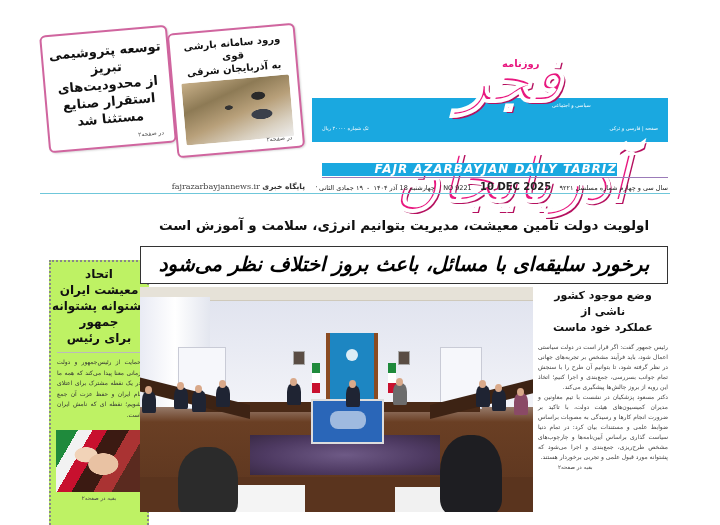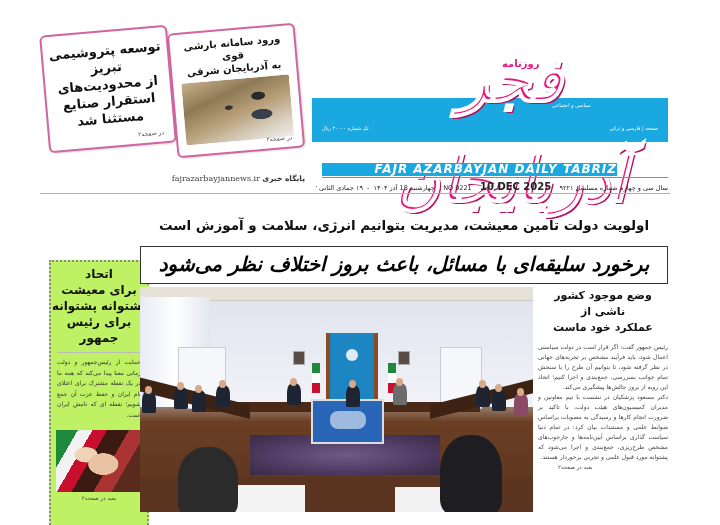--- a/index.html
+++ b/index.html
@@ -62,21 +62,21 @@
     font-family: "DejaVu Sans", sans-serif; font-weight: bold; font-style: italic;
     font-size: 12px; line-height: 13px; letter-spacing: 1px;
   }
   .mast-strip-line { position: absolute; left: 322px; top: 177px; width: 346px; height: 1px; background: #9b7bb8; }
   .dateline {
     position: absolute; left: 316px; top: 181px; width: 352px; height: 12px;
     direction: rtl; font-size: 6.5px; line-height: 12px; color: #222; white-space: nowrap; overflow: hidden;
   }
   .dateline b { font-size: 10px; }
   .site-row {
-    position: absolute; left: 100px; top: 172px; width: 205px; height: 14px;
+    position: absolute; left: 100px; top: 180px; width: 205px; height: 14px;
     direction: rtl; text-align: right; font-size: 7.5px; line-height: 14px; color: #333;
   }
   .site-row .site-label { font-weight: bold; }
   .site-row .site-url { font-family: "DejaVu Serif", serif; font-size: 8px; color: #444; }
   .rule-cyan { position: absolute; left: 40px; top: 193px; width: 630px; height: 1px; background: #6fc7da; }
 
   
   .sidebar {
     position: absolute; left: 49px; top: 212px; width: 100px; height: 300px;
     border: 2px dotted #888; background: #bef264; direction: rtl; text-align: center; margin-top: 48px;
@@ -191,24 +191,24 @@
 
 <div class="site-row">
   <span class="site-label">پایگاه خبری</span>
   <span class="site-url">fajrazarbayjannews.ir</span>
 </div>
 <div class="rule-cyan"></div>
 
 <div class="sidebar">
   <div class="sidebar-title">
     <div>اتحاد</div>
-    <div>برای معیشت</div>
+    <div>معیشت ایران</div>
     <div>پشتوانه پشتوانه</div>
+    <div>جمهور</div>
     <div>برای رئیس</div>
-    <div>جمهور</div>
   </div>
   <div class="sidebar-sep"></div>
   <div class="sidebar-body">حمایت از رئیس‌جمهور و دولت زمانی معنا پیدا می‌کند که همه ما در یک نقطه مشترک برای اعتلای نام ایران و حفظ عزت آن جمع شویم؛ نقطه ای که نامش ایران است.</div>
   <div class="sidebar-photo"></div>
   <div class="sidebar-foot">بقیه در صفحه۲</div>
 </div>
 
 <div class="kicker">اولویت دولت تامین معیشت، مدیریت بتوانیم انرژی، سلامت و آموزش است</div>
 <div class="headline-box">برخورد سلیقه‌ای با مسائل، باعث بروز اختلاف نظر می‌شود</div>
 

